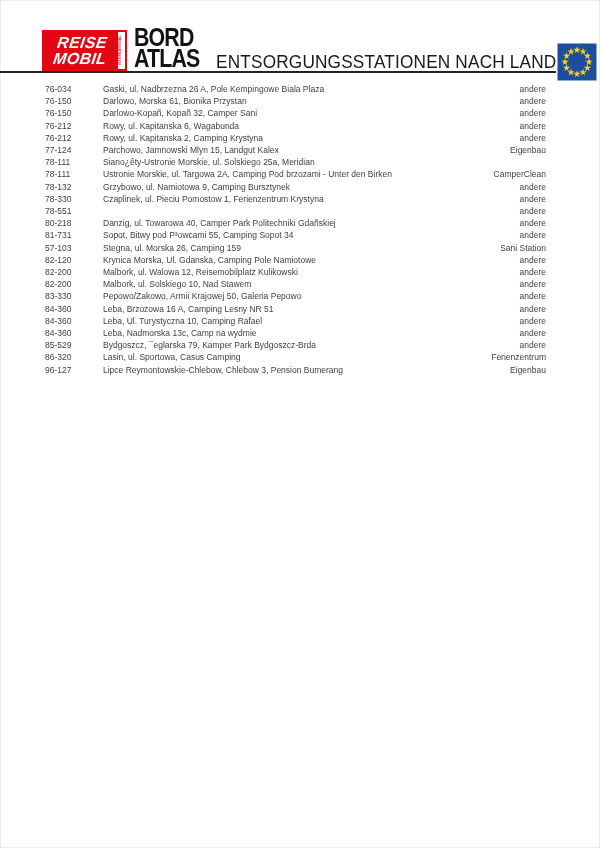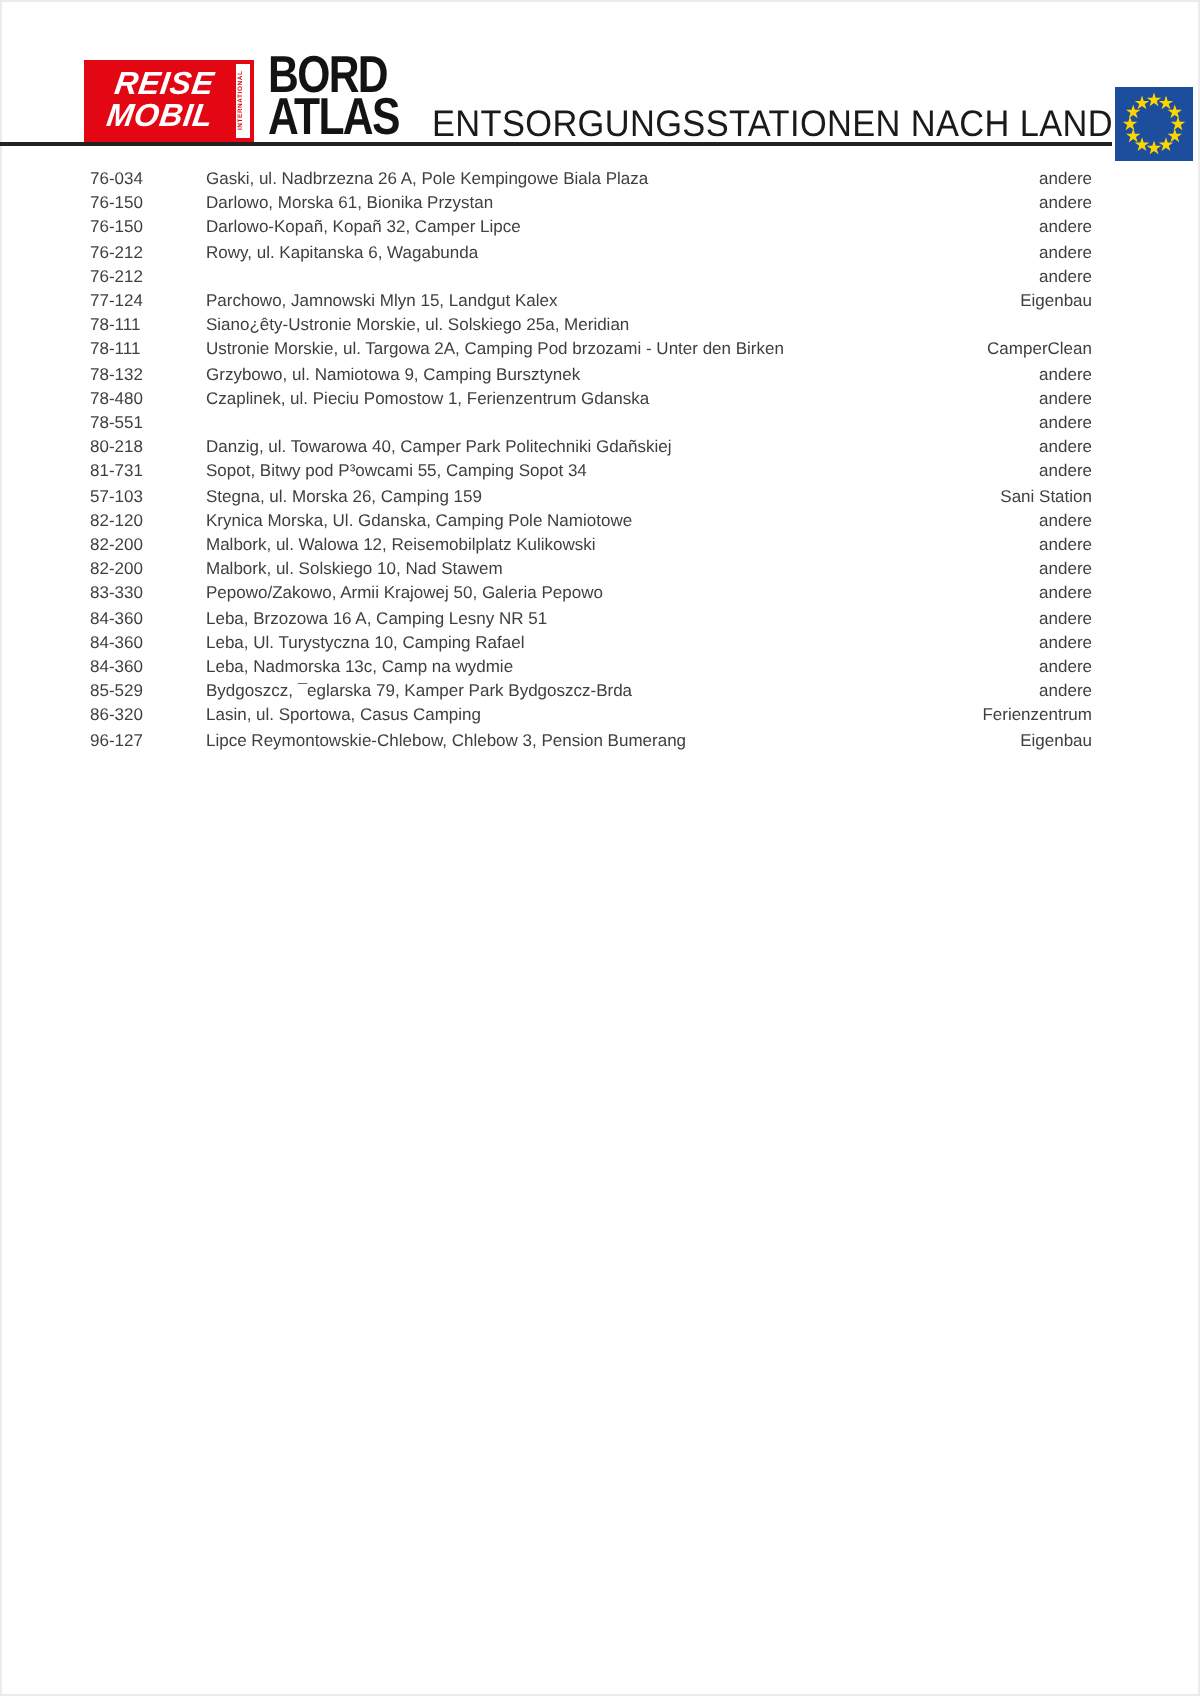--- a/index.html
+++ b/index.html
@@ -108,32 +108,33 @@
     </div>
 
     <div class="row">
       <div class="code">76-150</div>
       <div class="addr">Darlowo, Morska 61, Bionika Przystan</div>
       <div class="type">andere</div>
     </div>
 
     <div class="row">
       <div class="code">76-150</div>
-      <div class="addr">Darlowo-Kopañ, Kopañ 32, Camper Lipce</div>
+      <div class="addr">Darlowo-Kopañ, Kopañ 32, Camper Sani</div>
       <div class="type">andere</div>
     </div>
 
     <div class="row">
       <div class="code">76-212</div>
       <div class="addr">Rowy, ul. Kapitanska 6, Wagabunda</div>
       <div class="type">andere</div>
     </div>
 
     <div class="row">
       <div class="code">76-212</div>
+      <div class="addr">Rowy, ul. Kapitanska 2, Camping Krystyna</div>
       <div class="type">andere</div>
     </div>
 
     <div class="row">
       <div class="code">77-124</div>
       <div class="addr">Parchowo, Jamnowski Mlyn 15, Landgut Kalex</div>
       <div class="type">Eigenbau</div>
     </div>
 
     <div class="row">
@@ -148,22 +149,22 @@
       <div class="type">CamperClean</div>
     </div>
 
     <div class="row">
       <div class="code">78-132</div>
       <div class="addr">Grzybowo, ul. Namiotowa 9, Camping Bursztynek</div>
       <div class="type">andere</div>
     </div>
 
     <div class="row">
-      <div class="code">78-480</div>
-      <div class="addr">Czaplinek, ul. Pieciu Pomostow 1, Ferienzentrum Gdanska</div>
+      <div class="code">78-330</div>
+      <div class="addr">Czaplinek, ul. Pieciu Pomostow 1, Ferienzentrum Krystyna</div>
       <div class="type">andere</div>
     </div>
 
     <div class="row">
       <div class="code">78-551</div>
       <div class="type">andere</div>
     </div>
 
     <div class="row">
       <div class="code">80-218</div>

